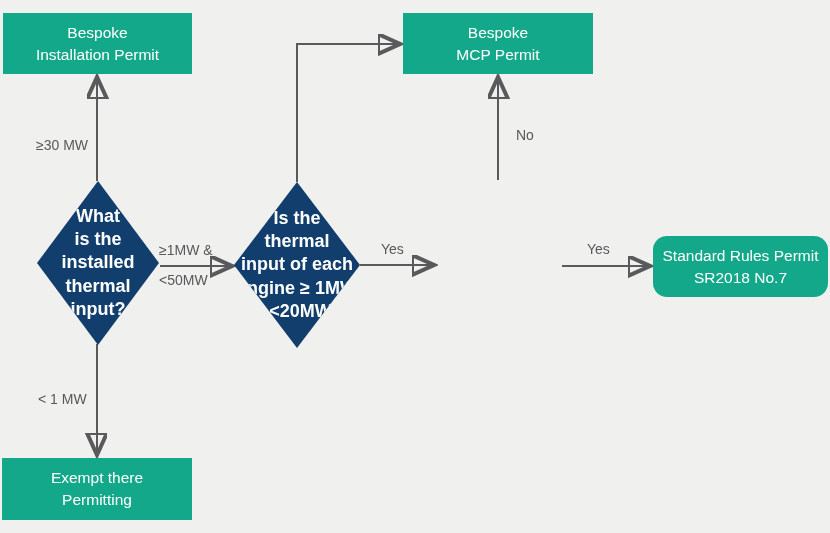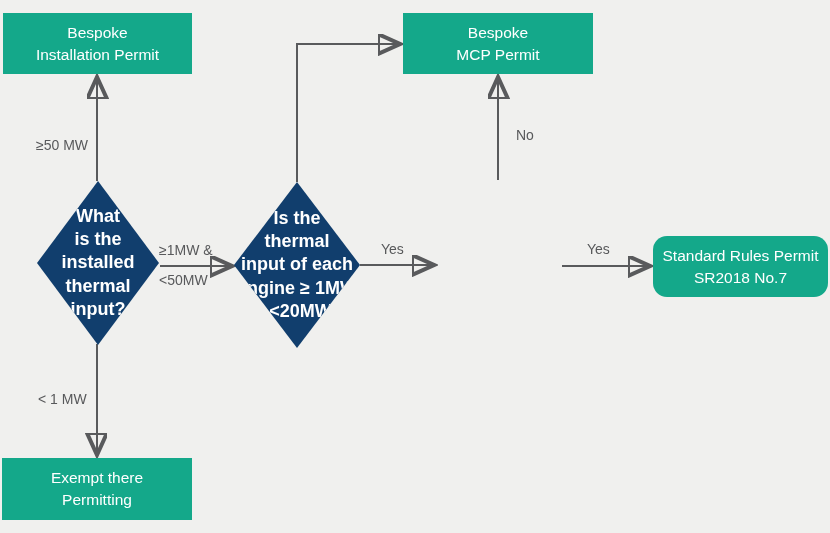--- a/index.html
+++ b/index.html
@@ -100,21 +100,21 @@
 is the
 installed
 thermal
 input?</div>
   <div class="diamond diamond-engine">Is the
 thermal
 input of each
 engine ≥ 1MW
 &amp; &lt;20MW?</div>
 
-  <div class="edge-label lbl-ge50">≥50 MW</div>
+  <div class="edge-label lbl-ge50">≥30 MW</div>
   <div class="edge-label lbl-lt1">&lt; 1 MW</div>
   <div class="edge-label lbl-range-top">≥1MW &amp;</div>
   <div class="edge-label lbl-range-bottom">&lt;50MW</div>
   <div class="edge-label lbl-no">No</div>
   <div class="edge-label lbl-yes-1">Yes</div>
   <div class="edge-label lbl-yes-2">Yes</div>
 
 </div>
 
 </body></html>

